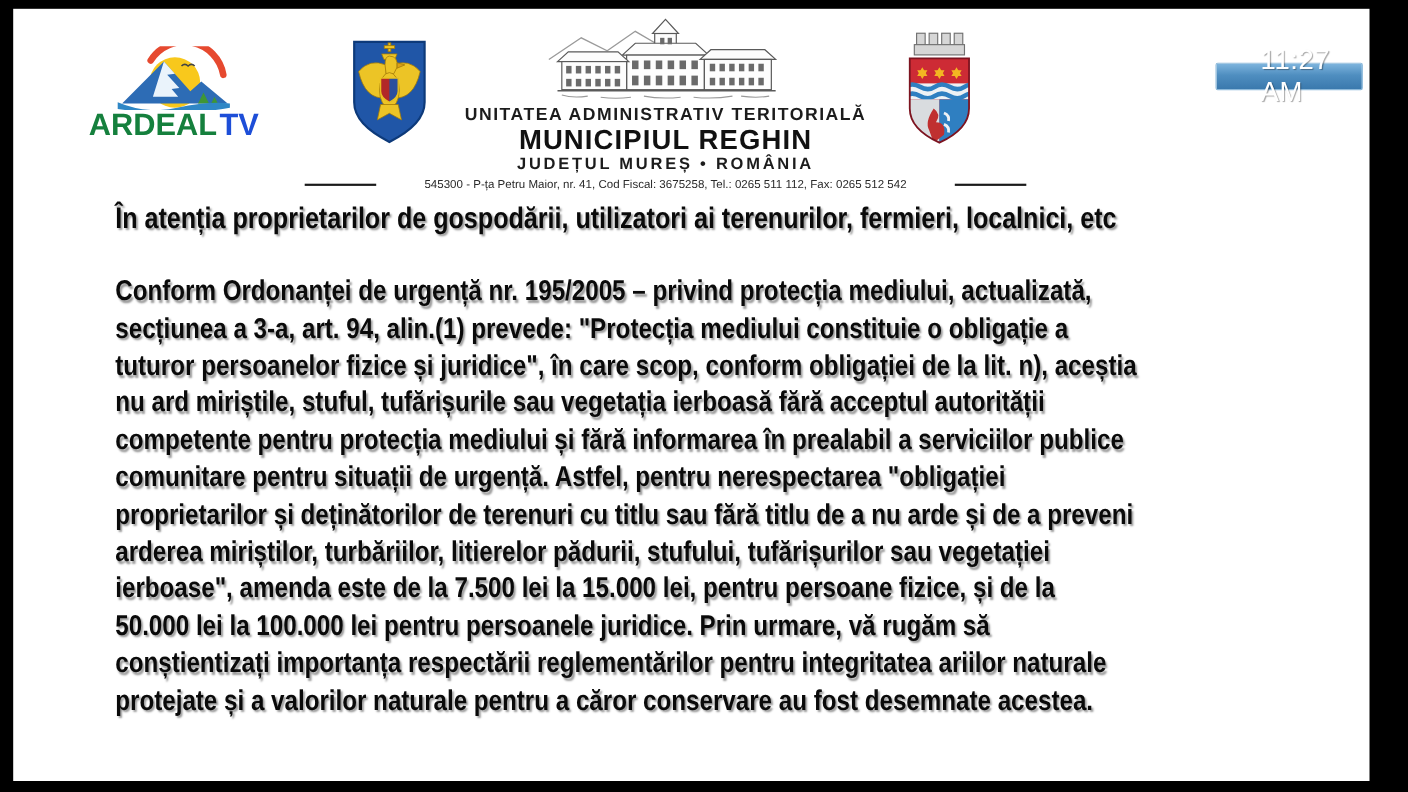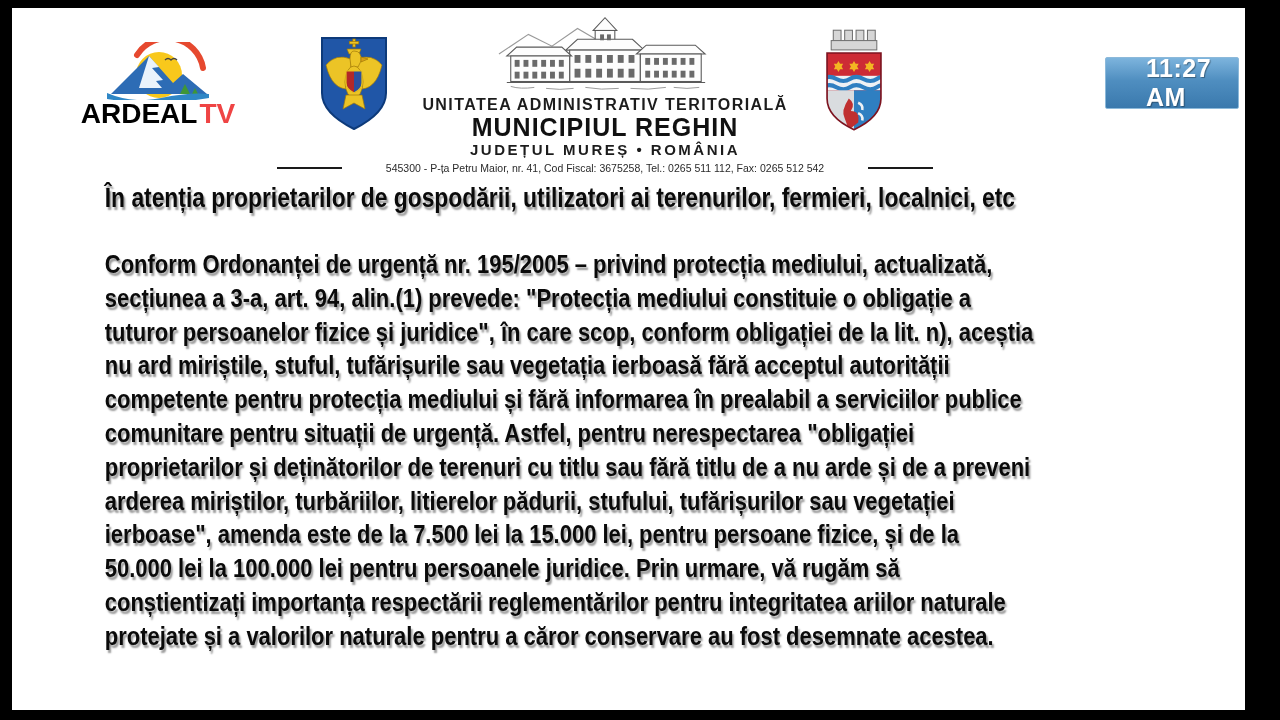--- a/index.html
+++ b/index.html
@@ -10,46 +10,46 @@
   }
   .canvas {
     position:absolute; left:12px; top:8px; width:1233px; height:702px;
     background:#ffffff;
   }
 
   
   .ardeal-logo { position:absolute; left:66px; top:34px; width:160px; text-align:center; }
   .ardeal-logo svg { display:block; margin:0 auto; }
   .ardeal-text { font-weight:bold; font-size:28px; letter-spacing:0; line-height:26px; margin-top:1px; white-space:nowrap; }
-  .ardeal-blue { color:#000000; }
-  .ardeal-green { color:#ef4444; margin-left:2px; }
+  .ardeal-blue { color:#15803d; }
+  .ardeal-green { color:#1d4ed8; margin-left:2px; }
 
   
   .ro-coat { position:absolute; left:306px; top:26px; }
   .reghin-coat { position:absolute; left:806px; top:16px; }
 
   
   .letterhead { position:absolute; left:241px; top:8px; width:704px; text-align:center; color:#111; }
   .townhall { display:block; margin:0 auto; }
   .org1 { font-size:16px; font-weight:bold; letter-spacing:1.4px; margin-top:2px; color:#1c1c1c; }
   .org2 { font-size:25px; font-weight:800; letter-spacing:1px; line-height:27px; color:#111; }
   .org3 { font-size:15px; font-weight:bold; letter-spacing:2.5px; line-height:17px; color:#1c1c1c; }
   .addr-row { display:flex; align-items:center; margin:4px 16px 0 16px;gap:36px; }
   .rule { flex:1; border-top:2px solid #1a1a1a; height:0; margin:0 8px; }
   .addr { font-size:10.5px; color:#2a2a2a; white-space:nowrap; }
   .email-row { font-size:10.5px; color:#2a2a2a; margin-top:1px; }
   .email-row .site { font-weight:bold; color:#111; }
 
   
   .time-box {
-    position:absolute; left:1093px; top:49px; width:134px; height:52px;
+    position:absolute; left:1093px; top:49px; width:134px; height:25px;
     background:linear-gradient(180deg,#7db4dd 0%,#4f8ec0 45%,#3a79ad 100%);
     border:1px solid #8cb9da; border-radius:2px;
     display:flex; align-items:center; justify-content:center;
-    color:#fff; font-weight:bold; font-size:25px; letter-spacing:0.5px;
+    color:#fff; font-weight:normal; font-size:25px; letter-spacing:0.5px;
     text-shadow:1px 1px 1px rgba(0,0,0,.35);
     padding-left:40px;
   }
 
   
   .announcement { position:absolute; left:0; right:36px; top:173px; text-align:left; color:#0a0a0a; }
   .condense { transform:scaleX(0.845); }
   .ann-title {
     font-size:27px; font-weight:bold; white-space:nowrap; line-height:34px;
     text-shadow:2px 2.5px 2px rgba(0,0,0,.4);

